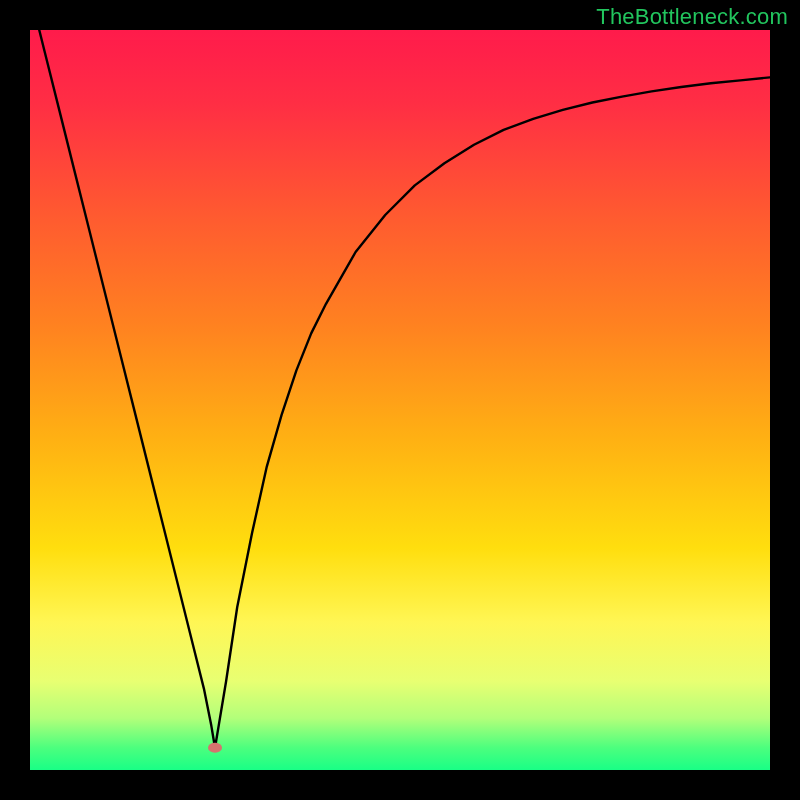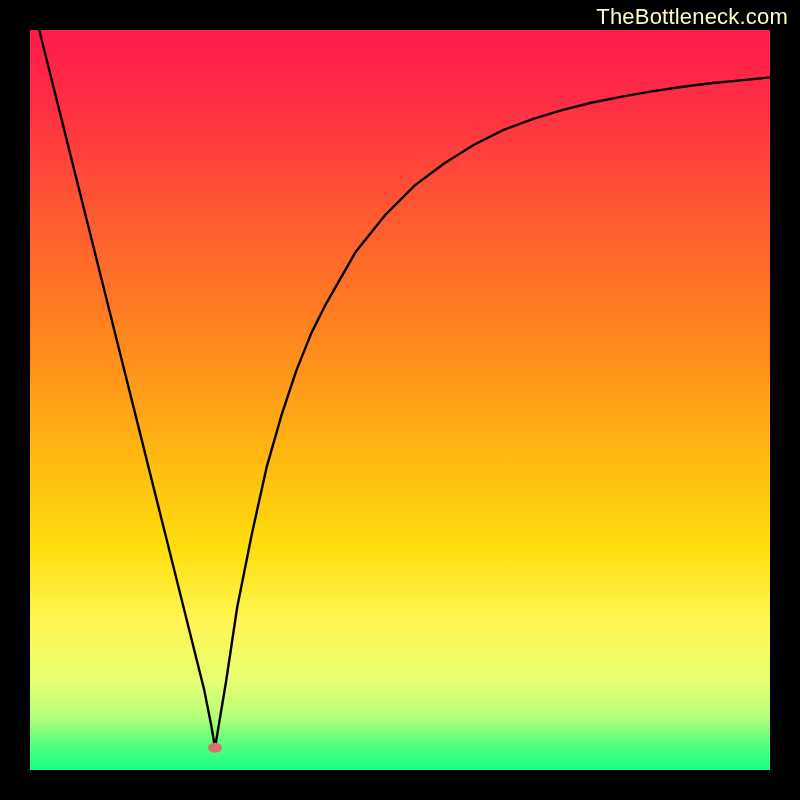--- a/index.html
+++ b/index.html
@@ -21,21 +21,21 @@
     left: 30px;
     top: 30px;
     width: 740px;
     height: 740px;
     overflow: hidden;
   }
   .watermark {
     position: absolute;
     top: 4px;
     right: 12px;
-    color: #fef9c3;
+    color: #22c55e;
     font-size: 22px;
     font-weight: 500;
     letter-spacing: 0.2px;
     z-index: 5;
   }
 </style>
 </head>
 <body>
 
 <div class="frame">

